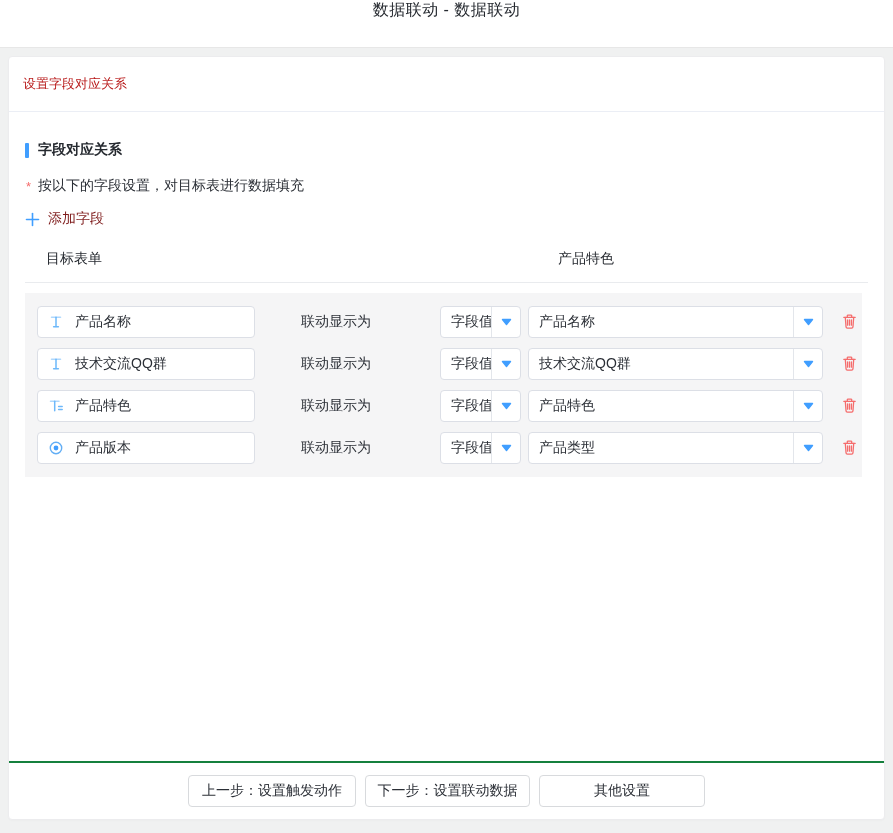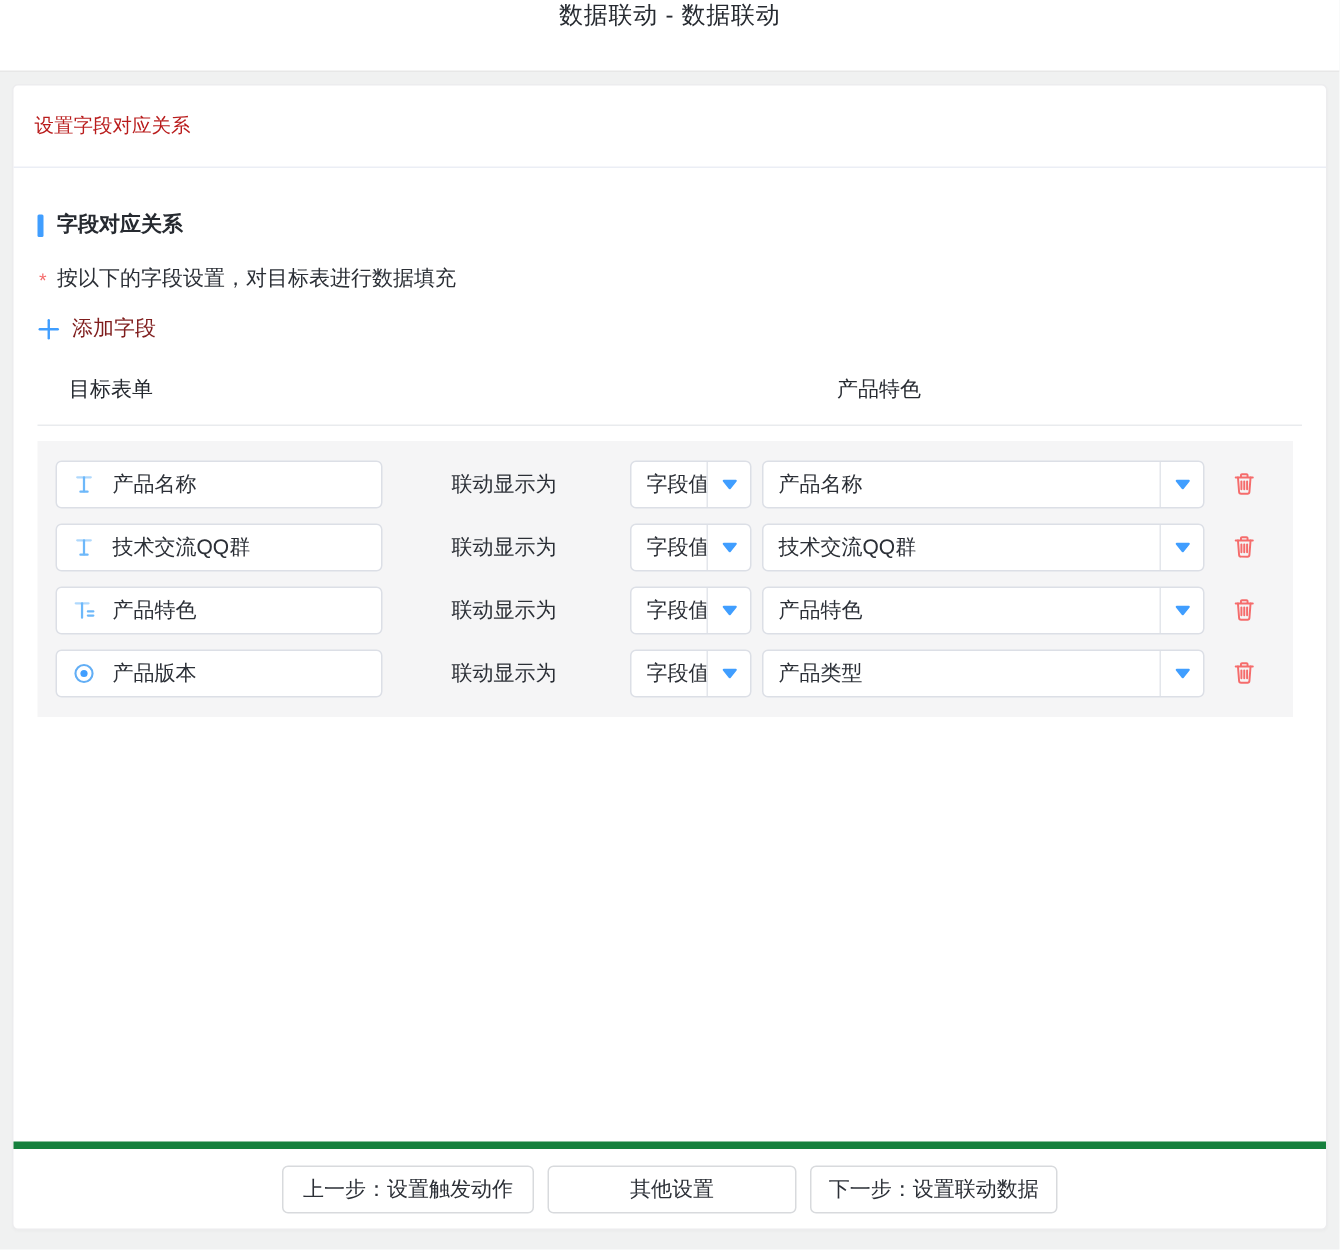--- a/index.html
+++ b/index.html
@@ -59,30 +59,30 @@
   .field-icon svg { display:block; }
 
   .row-label { margin-left:46px; width:70px; font-size:14px; color:#2b2f36; white-space:nowrap; }
 
   .select {
     height:32px; background:#fff; border:1px solid #dcdfe6; border-radius:4px;
     display:flex; align-items:stretch; cursor:pointer;
   }
   .sel-value { flex:1 1 auto; display:flex; align-items:center; padding:0 10px; font-size:14px; color:#2b2f36; white-space:nowrap; overflow:hidden; }
   .sel-caret { flex:0 0 29px; border-left:1px solid #e3e6eb; display:flex; align-items:center; justify-content:center; }
-  .select-mode { width:81px; margin-left:49px; }
+  .select-mode { width:81px; margin-left:69px; }
   .select-output { width:295px; margin-left:7px; }
 
   .delete-btn {
     margin-left:15px; width:22px; height:22px; display:flex; align-items:center; justify-content:center;
     background:none; border:none; cursor:pointer; padding:0;
   }
 
   .panel-footer {
-    flex:0 0 58px; border-top:5px solid #15803d;
+    flex:0 0 58px; border-top:2px solid #15803d;
     display:flex; align-items:center; justify-content:center; gap:9px;margin-top:12px;
   }
   .btn {
     height:32px; border:1px solid #d8dadd; background:#fff; border-radius:4px;
     font-size:14px; color:#2b2f36; font-family:inherit; cursor:pointer;
   }
   .btn-primary { background:#409EFF; border-color:#409EFF; color:#fff; }
   .w0 { width:168px; } .w1 { width:165px; } .w2 { width:165px; } .w3 { width:166px; }
 </style>
 </head>
@@ -304,17 +304,17 @@
         </button>
       </div>
     </div>
 
     
 
   </div>
 
   <div class="panel-footer">
     <button class="btn w0">上一步：设置触发动作</button>
+    <button class="btn w2">下一步：设置联动数据</button>
     <button class="btn w3">其他设置</button>
-    <button class="btn w2">下一步：设置联动数据</button>
   </div>
 
 </div>
 
 </body></html>

